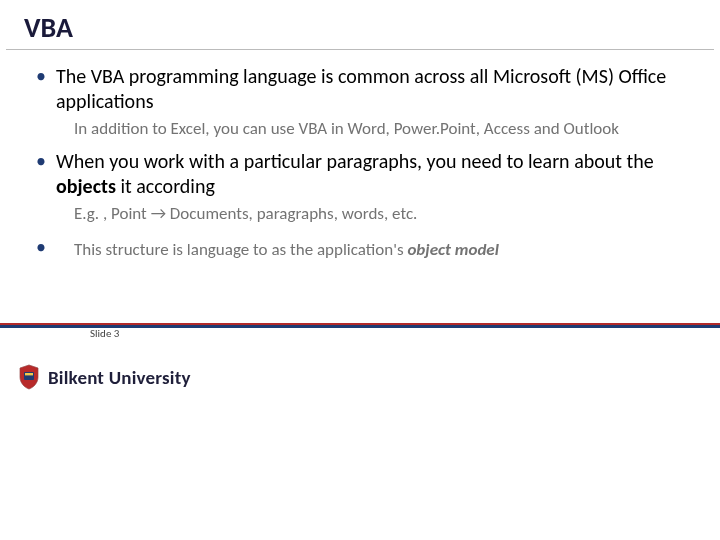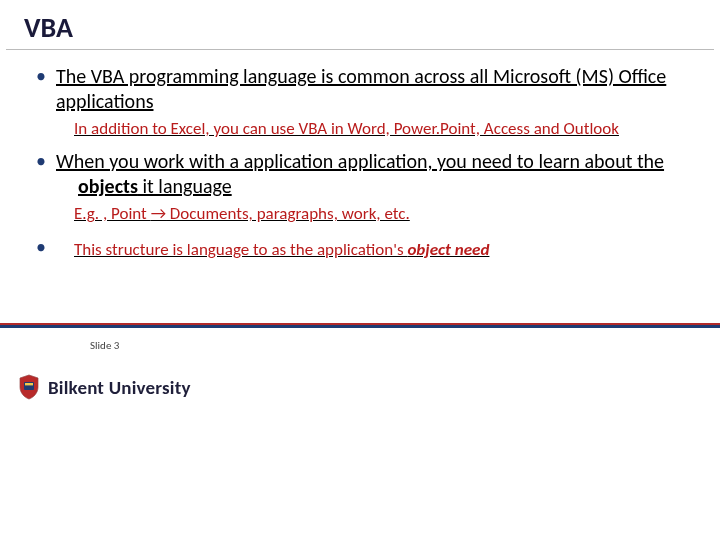--- a/index.html
+++ b/index.html
@@ -6,63 +6,63 @@
   html, body { width: 720px; height: 540px; font-family: Calibri, "Segoe UI", Arial, sans-serif; background: #fff; color: #000; }
   .slide { position: relative; width: 720px; height: 400px; }
   .title {
     font-size: 28px;
     font-weight: 700;
     color: #1a1a3a;
     padding: 10px 0 4px 18px;
     border-bottom: 1px solid #bbb;
     margin: 0 6px 14px 6px;
   }
-  .content { padding: 0 34px 0 34px; text-decoration: underline; }
+  .content { padding: 0 34px 0 34px; }
   ul.main { list-style: none; }
   ul.main > li {
     position: relative;
     padding-left: 22px;
     margin-bottom: 4px;
   }
   ul.main > li::before {
     content: "•";
     position: absolute;
     left: 2px;
     top: 0;
     color: #1f3b73;
     font-size: 20px;
     line-height: 1.2;
   }
   .lvl1 { font-size: 20px; line-height: 1.25; color: #000; }
   .lvl2 {
     font-size: 17px;
     line-height: 1.25;
-    color: #b91c1c;
+    color: #737373;
     padding: 4px 0 6px 18px;
   }
-  .bold { font-weight: 700; margin-left: 22px; }
+  .bold { font-weight: 700; }
   .boldit { font-weight: 700; font-style: italic; }
   .footer-bar {
     position: absolute;
     left: 0; right: 0;
     bottom: 72px;
     height: 5px;
     background: #1f3b73;
     border-top: 2px solid #b22a2a;
   }
   .slide-num {
     position: absolute;
-    bottom: 48px;
+    bottom: 60px;
     left: 90px;
     font-size: 11px;
     color: #444;
   }
   .logo-row {
     position: absolute;
-    bottom: 0;
+    bottom: 10px;
     left: 18px;
     display: flex;
     align-items: center;
     gap: 8px;
   }
   .crest svg { display: block; }
   .uni-name {
     font-size: 19px;
     font-weight: 700;
     color: #1f1f3a;
@@ -78,30 +78,30 @@
   <div class="content">
     <ul class="main">
 
       <li>
         <div class="lvl1">The VBA programming language is common across all Microsoft (MS) Office applications</div>
         <div class="lvl2">In addition to Excel, you can use VBA in Word, Power.Point, Access and Outlook</div>
       </li>
 
       <li>
         <div class="lvl1">
-          <span>When you work with a application application, you need to learn about the </span><span class="bold">objects</span><span> it language</span>
+          <span>When you work with a particular paragraphs, you need to learn about the </span><span class="bold">objects</span><span> it according</span>
         </div>
         <div class="lvl2">
-          <span>E.g. , Point </span><span>→</span><span> Documents, paragraphs, work, etc.</span>
+          <span>E.g. , Point </span><span>→</span><span> Documents, paragraphs, words, etc.</span>
         </div>
       </li>
 
       <li>
         <div class="lvl2">
-          <span>This structure is language to as the application's </span><span class="boldit">object need</span>
+          <span>This structure is language to as the application's </span><span class="boldit">object model</span>
         </div>
       </li>
 
     </ul>
   </div>
 
   <div class="footer-bar"></div>
   <div class="slide-num">Slide 3</div>
 
   <div class="logo-row">

